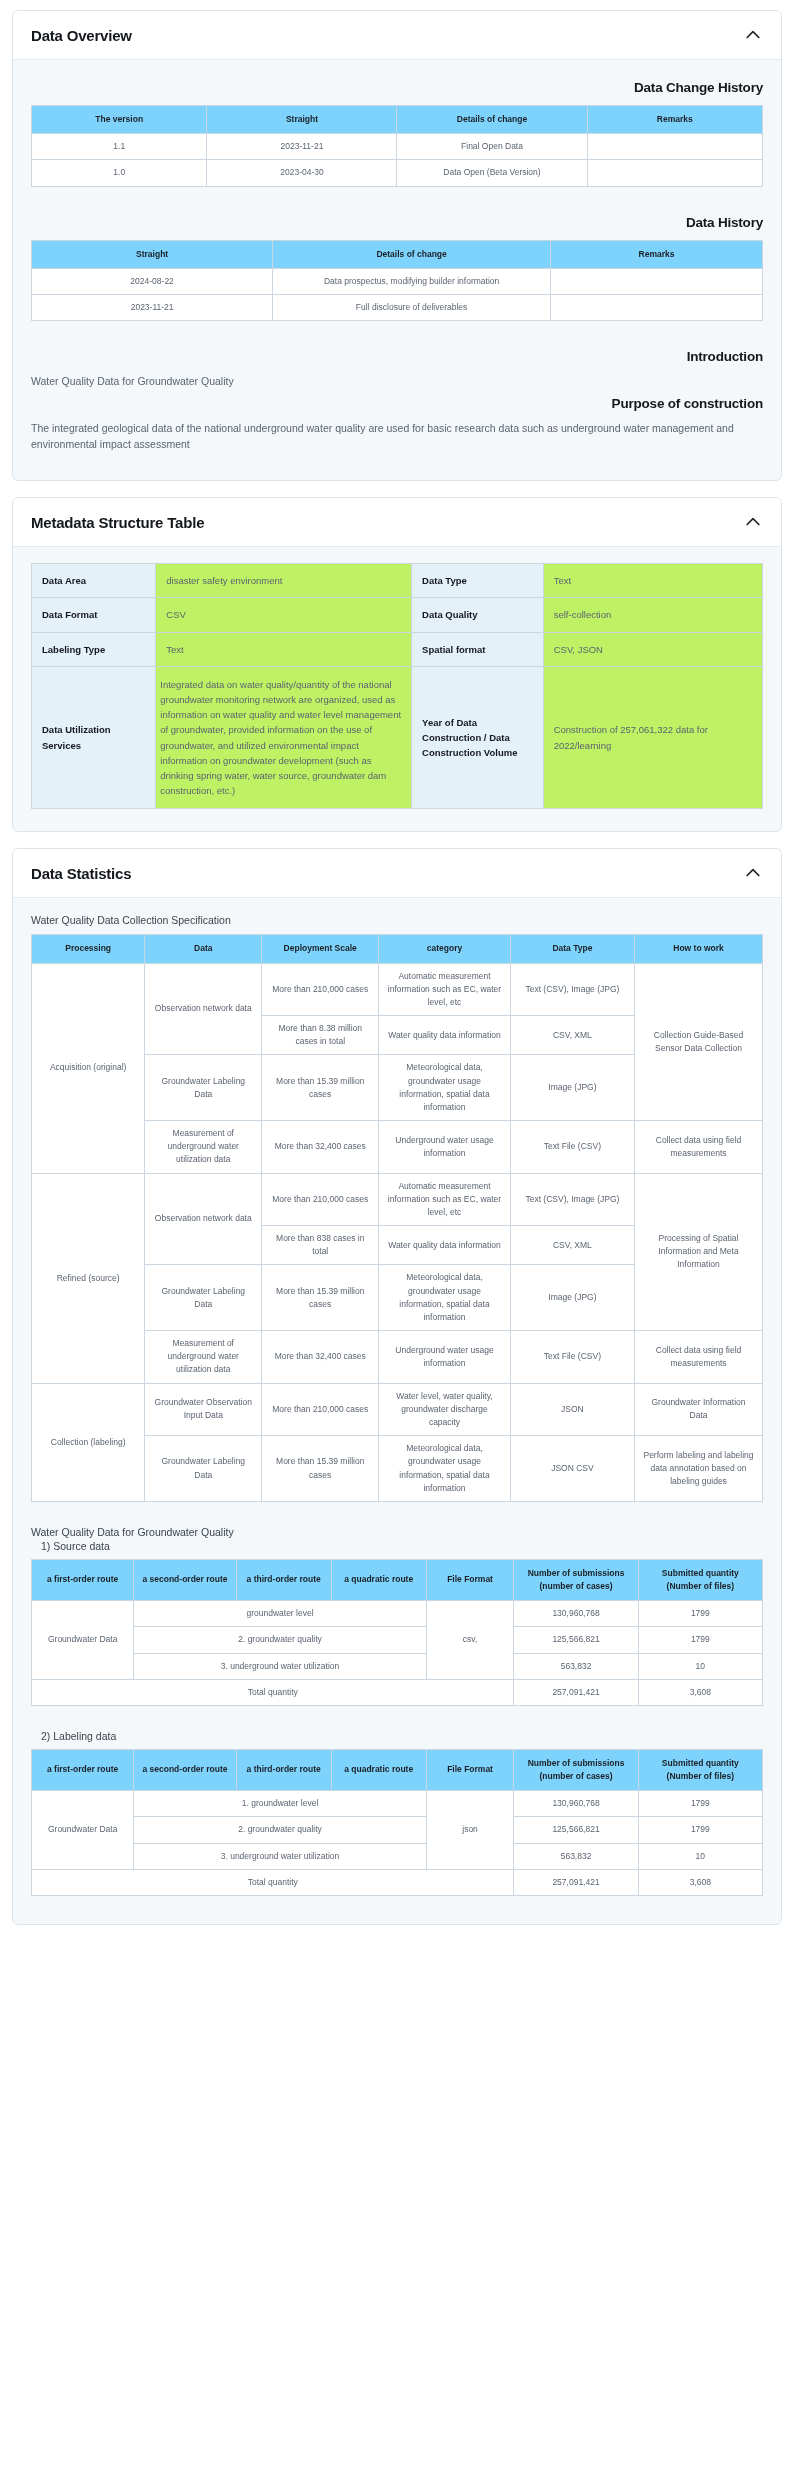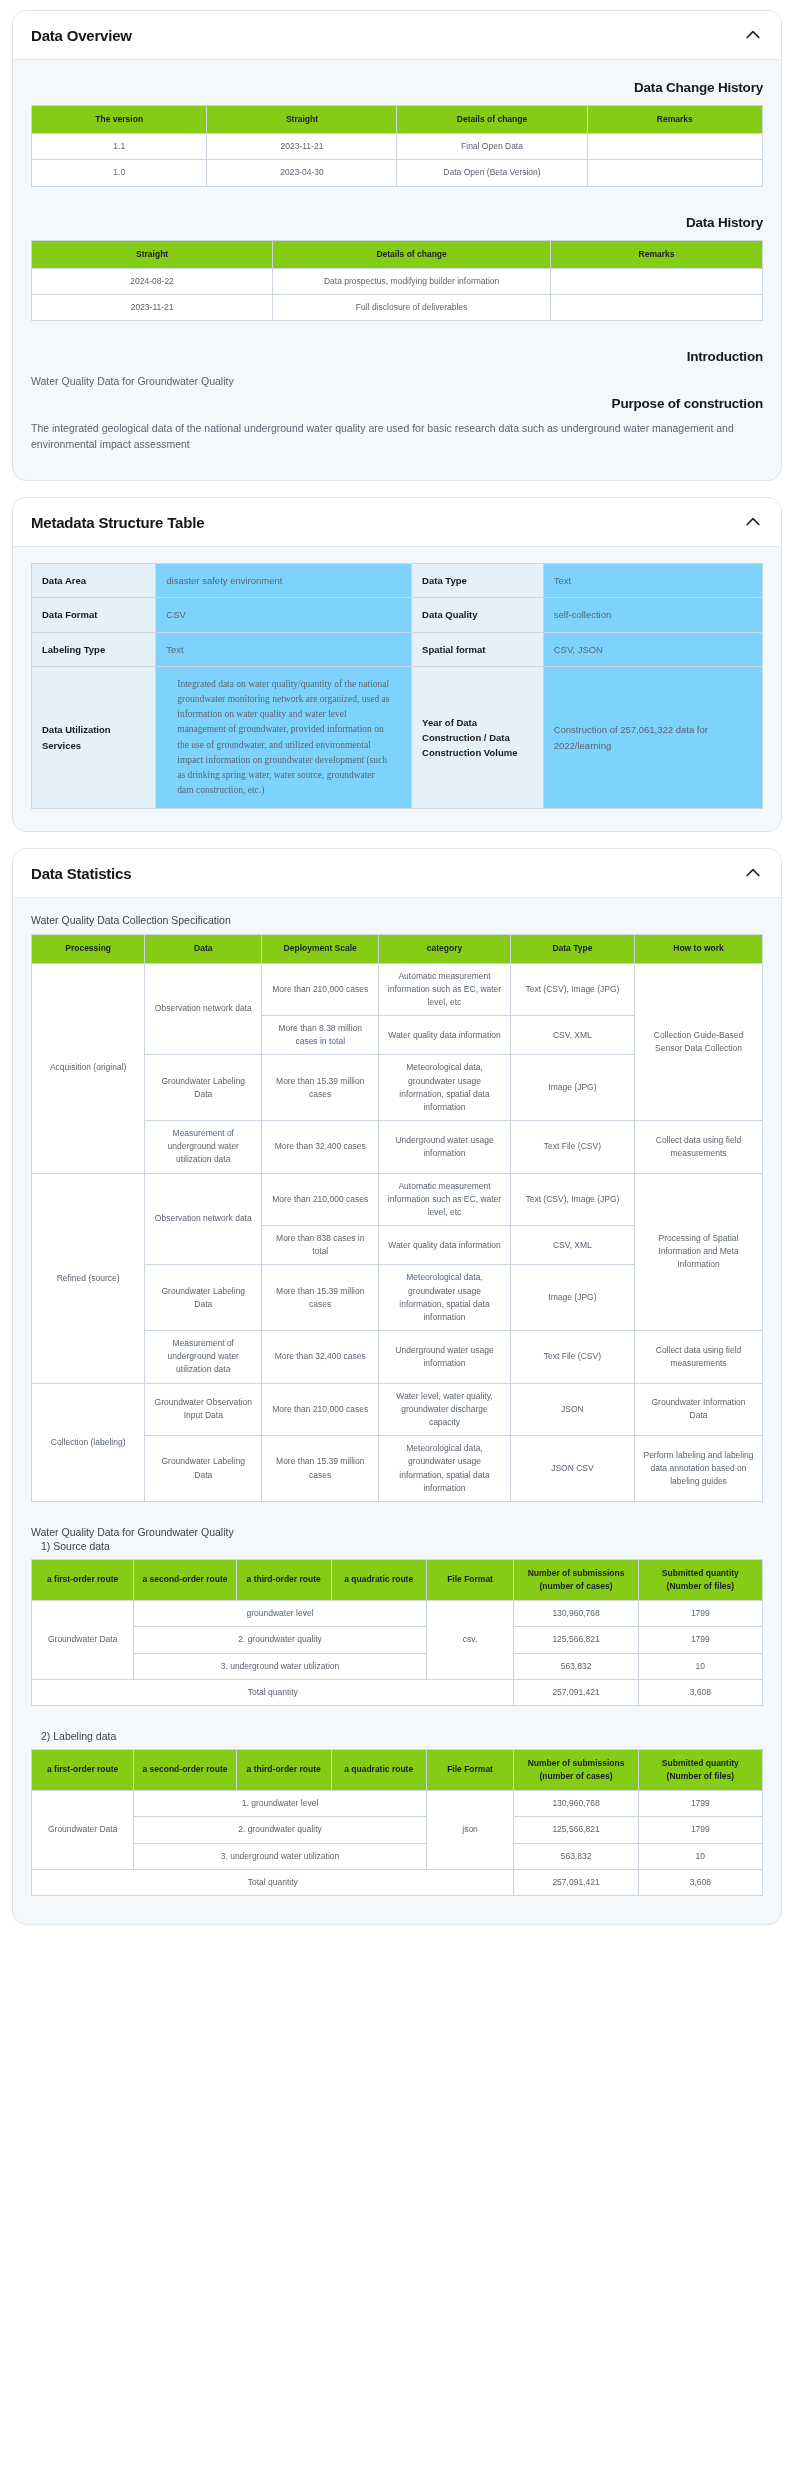--- a/index.html
+++ b/index.html
@@ -7,21 +7,21 @@
     margin: 0; padding: 0;
     background: #ffffff;
     font-family: "Liberation Sans", sans-serif;
   }
   body { width: 794px; }
   .page { width: 794px; padding: 10px 12px 18px 12px; }
 
   .card {
     background: #f4f8fb;
     border: 1px solid #dde5ec;
-    border-radius: 14px;
+    border-radius: 6px;
     margin-bottom: 16px;
     overflow: hidden;
   }
   .card-head {
     background: #ffffff;
     padding: 14px 18px;
     display: flex;
     align-items: center;
     justify-content: space-between;
     border-bottom: 1px solid #e3eaf1;
@@ -68,21 +68,21 @@
     font-size: 8.5px;
     padding: 6px 7px;
     color: #5b6470;
     font-weight: normal;
     text-align: center;
     vertical-align: middle;
     line-height: 1.55;
     background: #ffffff;
   }
   table.tbl th {
-    background: #84cc16;
+    background: #7dd3fc;
     color: #1c2026;
     font-weight: bold;
     padding: 7px 6px;
   }
 
   
   table.meta { width: 100%; border-collapse: collapse; table-layout: fixed; }
   table.meta th, table.meta td {
     border: 1px solid #ccd6e0;
     font-size: 9.5px;
@@ -90,26 +90,26 @@
     vertical-align: middle;
     line-height: 1.6;
   }
   table.meta th {
     background: #e4f1f9;
     color: #15181c;
     font-weight: bold;
     text-align: left;
   }
   table.meta td {
-    background: #7dd3fc;
+    background: #bef264;
     color: #5b6470;
     font-weight: normal;
     text-align: left;
   }
-  table.meta td.tall { padding: 10px 21px; font-family: Liberation Serif, serif; }
+  table.meta td.tall { padding: 10px 4px; }
 
   .stat-cap {
     font-size: 10.5px;
     color: #3b434d;
     margin: 0 0 8px 0;
   }
   .sub-cap {
     font-size: 10.5px;
     color: #3b434d;
     margin: 0 0 2px 0;

